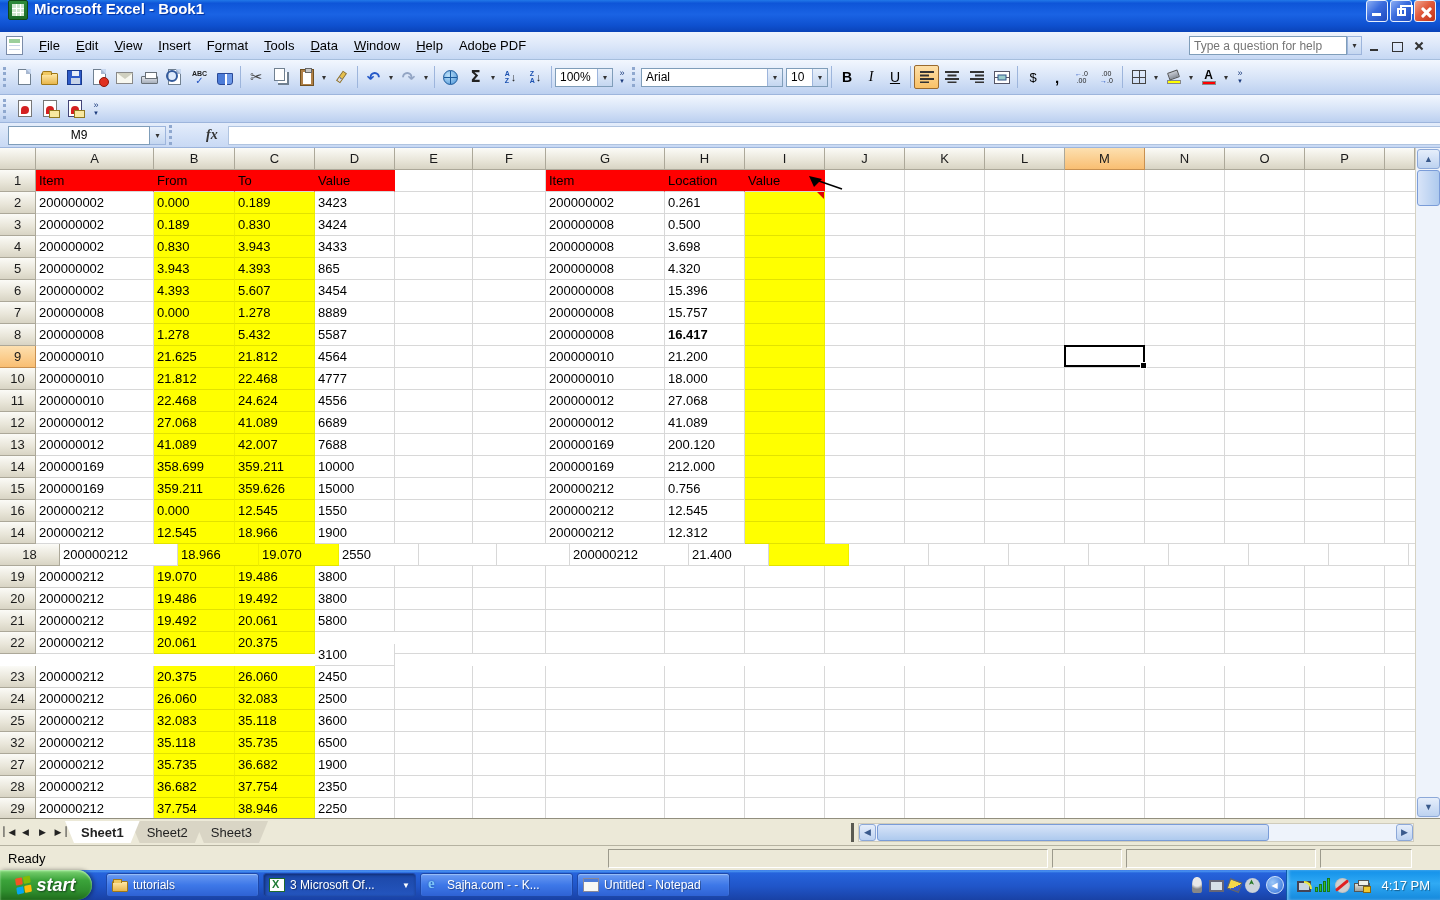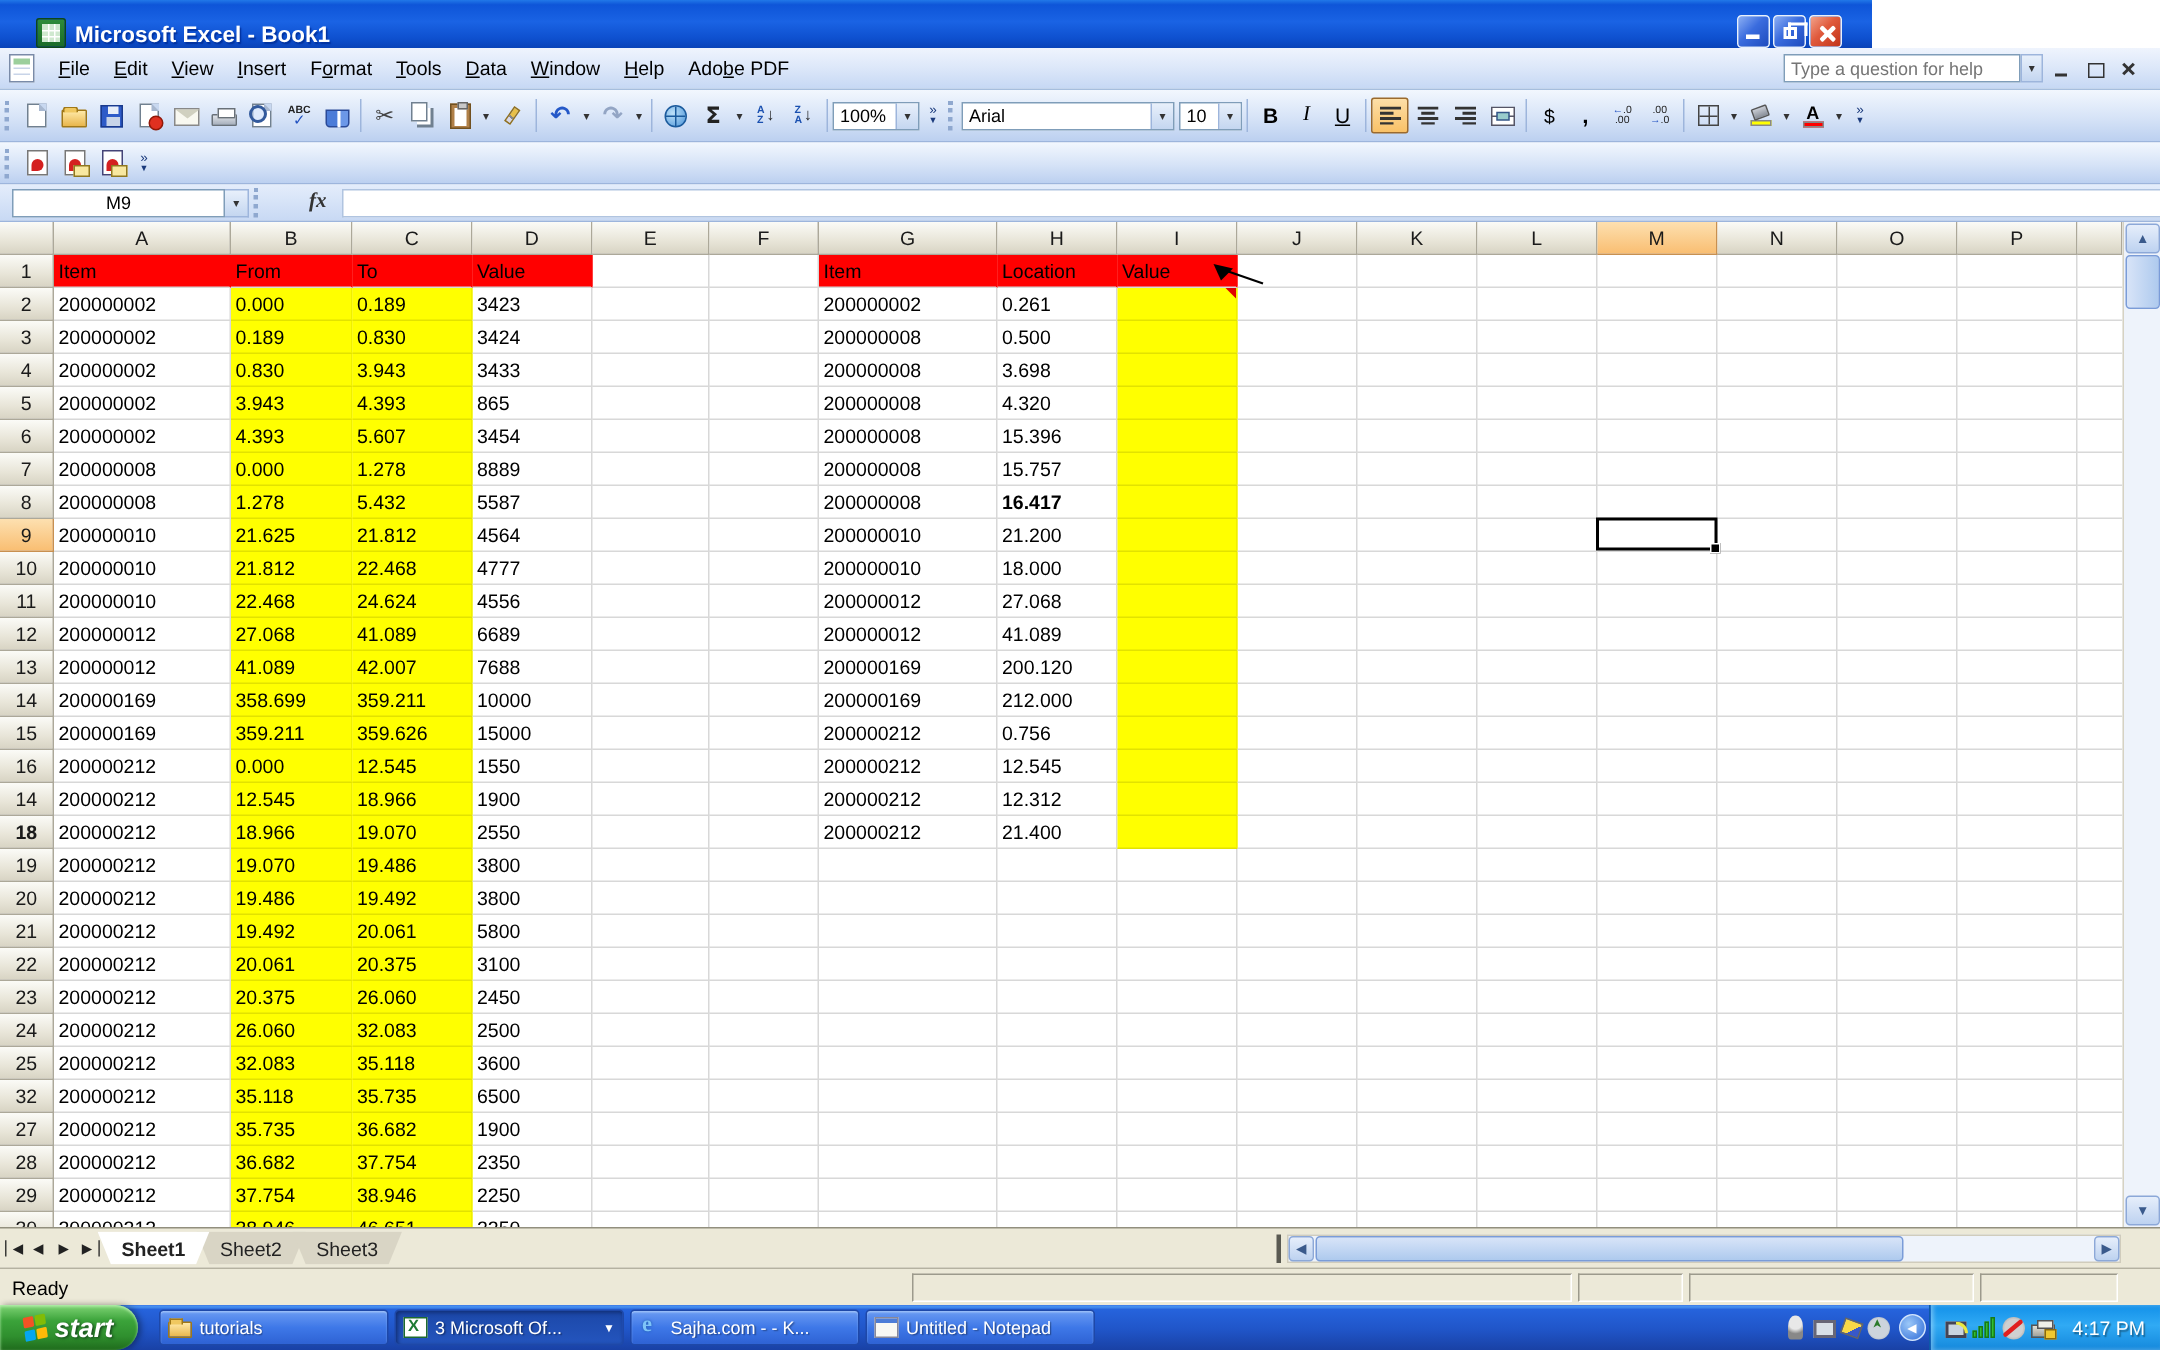--- a/index.html
+++ b/index.html
@@ -1,22 +1,22 @@
 <!DOCTYPE html>
 <html><head>
 <meta charset="utf-8">
 <style>
 * { margin:0; padding:0; box-sizing:border-box; }
 html,body { width:1440px; height:900px; overflow:hidden; background:#fff;
   font-family:"Liberation Sans","DejaVu Sans",sans-serif; }
 
 
-#titlebar { position:absolute; left:0; top:0; width:1248px; height:32px;
+#titlebar { position:absolute; left:0; top:0; width:1440px; height:32px;
   background:linear-gradient(180deg,#2178E8 0%,#0E55D8 10%,#1A63E4 45%,#0E50CF 80%,#0A43B8 100%);
-  display:flex; align-items:flex-end; padding:0 20px; }
+  display:flex; align-items:flex-start; padding:0 4px; }
 .xl-appicon { width:20px; height:20px; margin:0 6px 0 4px; position:relative;
   background:linear-gradient(180deg,#2E8B3A,#1B6B28); border:1px solid #0E4718; border-radius:2px; }
 .xl-appicon::before { content:""; position:absolute; left:3px; top:3px; width:12px; height:12px;
   background:
    linear-gradient(#fff,#fff) 0 4px/12px 1px no-repeat,
    linear-gradient(#fff,#fff) 0 8px/12px 1px no-repeat,
    linear-gradient(#fff,#fff) 4px 0/1px 12px no-repeat,
    linear-gradient(#fff,#fff) 8px 0/1px 12px no-repeat,
    #CFE8CF; }
 #title-text { color:#fff; font-weight:bold; font-size:15px; text-shadow:1px 1px 1px #00309C; }
@@ -872,21 +872,21 @@
         <div class="g-cell" style="width: 80px;"></div>
         <div class="g-cell" style="width: 80px;"></div>
         <div class="g-cell" style="width: 80px;"></div>
         <div class="g-cell" style="width: 80px;"></div>
         <div class="g-cell" style="width: 80px;"></div>
         <div class="g-cell" style="width: 80px;"></div>
         <div class="g-cell" style="width: 80px;"></div>
         <div class="g-cell g-spacer" style="width: 30px;"></div>
       </div>
       <div class="g-row">
-        <div class="g-rowhdr" style="width: 36px; font-weight: bold;">18</div>
+        <div class="g-rowhdr" style="width: 60px;">18</div>
         <div class="g-cell" style="width: 118px;">200000212</div>
         <div class="g-cell g-yellow" style="width: 81px;">18.966</div>
         <div class="g-cell g-yellow" style="width: 80px;">19.070</div>
         <div class="g-cell" style="width: 80px;">2550</div>
         <div class="g-cell" style="width: 78px;"></div>
         <div class="g-cell" style="width: 73px;"></div>
         <div class="g-cell" style="width: 119px;">200000212</div>
         <div class="g-cell" style="width: 80px;">21.400</div>
         <div class="g-cell g-yellow" style="width: 80px;"></div>
         <div class="g-cell" style="width: 80px;"></div>
@@ -956,21 +956,21 @@
         <div class="g-cell" style="width: 80px;"></div>
         <div class="g-cell" style="width: 80px;"></div>
         <div class="g-cell" style="width: 80px;"></div>
         <div class="g-cell g-spacer" style="width: 30px;"></div>
       </div>
       <div class="g-row">
         <div class="g-rowhdr" style="width: 36px;">22</div>
         <div class="g-cell" style="width: 118px;">200000212</div>
         <div class="g-cell g-yellow" style="width: 81px;">20.061</div>
         <div class="g-cell g-yellow" style="width: 80px;">20.375</div>
-        <div class="g-cell" style="width: 80px;">3100</div>
+        <div class="g-cell" style="width: 80px; margin-top: 12px;">3100</div>
         <div class="g-cell" style="width: 78px;"></div>
         <div class="g-cell" style="width: 73px;"></div>
         <div class="g-cell" style="width: 119px;"></div>
         <div class="g-cell" style="width: 80px;"></div>
         <div class="g-cell" style="width: 80px;"></div>
         <div class="g-cell" style="width: 80px;"></div>
         <div class="g-cell" style="width: 80px;"></div>
         <div class="g-cell" style="width: 80px;"></div>
         <div class="g-cell" style="width: 80px;"></div>
         <div class="g-cell" style="width: 80px;"></div>

